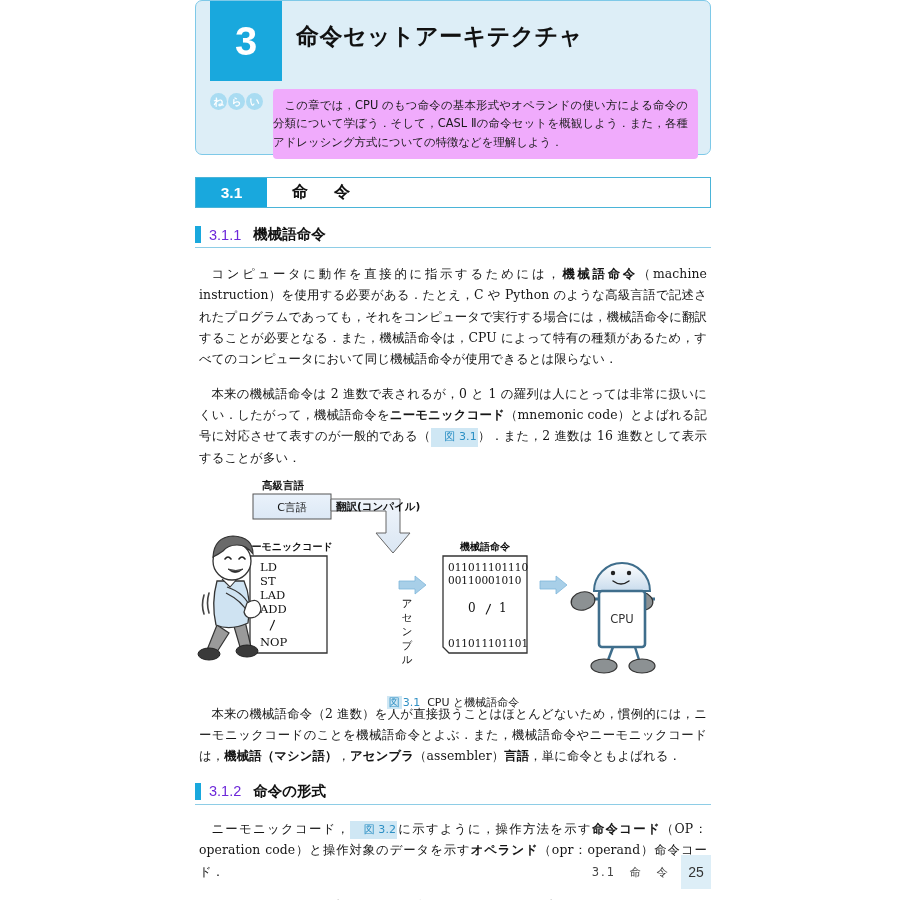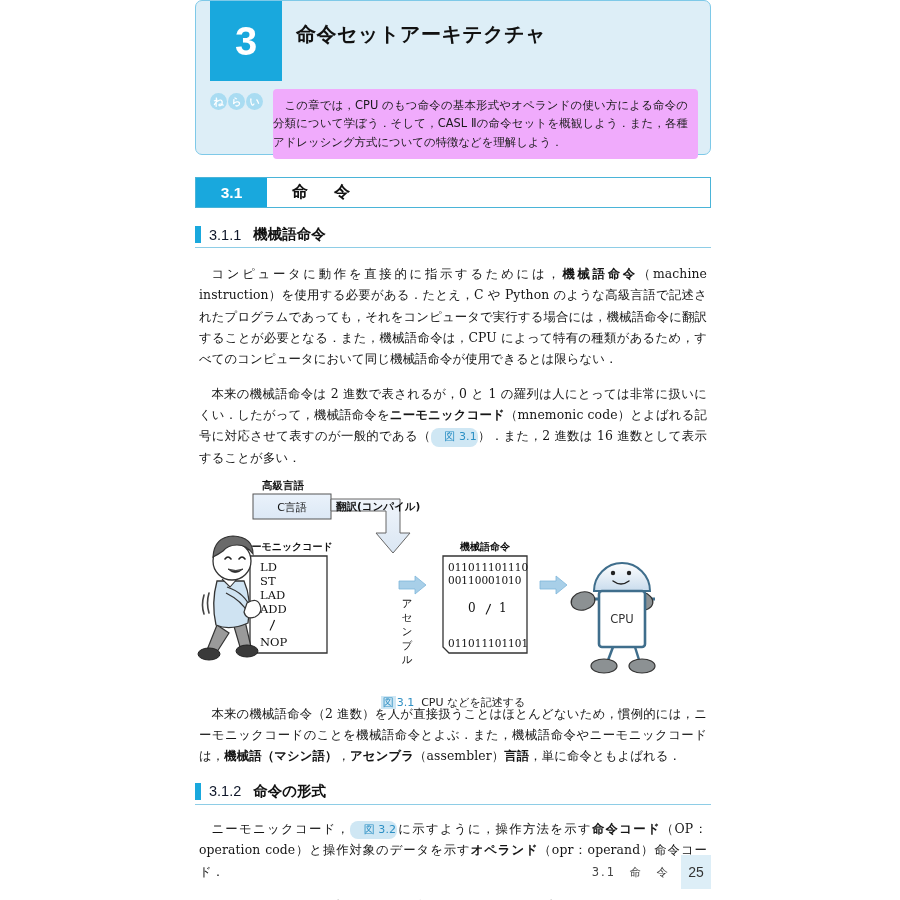--- a/index.html
+++ b/index.html
@@ -55,21 +55,21 @@
     font-size: 40px;
     font-weight: bold;
     line-height: 1;
   }
   .chapter-title {
     position: absolute;
     left: 100px;
     top: 20px;
     font-family: "DejaVu Sans", "Liberation Sans", sans-serif;
     font-weight: bold;
-    font-size: 20px;
+    font-size: 23px;
     letter-spacing: 0.5px;
     color: #111;
     white-space: nowrap;
   }
   .aim-row {
     position: absolute;
     left: 14px;
     top: 88px;
     width: 488px;
     display: flex;
@@ -155,21 +155,21 @@
   .subsec-bar {
     width: 6px;
     height: 17px;
     background: #19a8dd;
     margin-right: 8px;
     flex: 0 0 auto;
   }
   .subsec-num {
     font-family: "Liberation Sans", sans-serif;
     font-size: 14.5px;
-    color: #0f172a;
+    color: #6d28d9;
     margin-right: 12px;
   }
   .subsec-title {
     font-family: "DejaVu Sans", "Liberation Sans", sans-serif;
     font-weight: bold;
     font-size: 14.5px;
     color: #111;
   }
 
   
@@ -186,21 +186,20 @@
   }
   .para.first { padding-top: 11px; }
   .b { font-weight: bold; }
   .figmark {
     display: inline-block;
     background: #cfe7f4;
     color: #2b8fc4;
     padding: 0 1px;
     font-size: 11px;
     font-family: "DejaVu Sans", sans-serif;
-    border-radius: 8px;
   }
 
   
   .figure {
     position: relative;
     width: 516px;
     height: 215px;
     margin-top: 6px;
   }
   .fig-caption {
@@ -390,21 +389,21 @@
           <circle cx="434" cy="98" r="2.2" fill="#222"></circle>
 
           <path d="M418,106 q8,6 16,0" stroke="#222" stroke-width="1.4" fill="none" stroke-linecap="round"></path>
 
           <rect x="404" y="116" width="46" height="56" rx="3" fill="#ffffff" stroke="#3f6e8c" stroke-width="2.6"></rect>
           <text x="427" y="148" text-anchor="middle" font-family="DejaVu Sans, sans-serif" font-size="11.5" fill="#333">CPU</text>
         </g>
       </svg>
 
       <div class="fig-caption">
-        <span class="capmark">図</span><span class="capnum">3.1</span><span>CPU などを記述する</span>
+        <span class="capmark">図</span><span class="capnum">3.1</span><span>CPU と機械語命令</span>
       </div>
     </div>
 
     <p class="para"><span>本来の機械語命令（2 進数）を人が直接扱うことはほとんどないため，慣例的には，ニーモニックコードのことを機械語命令とよぶ．また，機械語命令やニーモニックコードは，</span><span class="b">機械語（マシン語）</span><span>，</span><span class="b">アセンブラ</span><span>（assembler）</span><span class="b">言語</span><span>，単に命令ともよばれる．</span></p>
 
     <div class="subsec" style="margin-top:15px;">
       <span class="subsec-bar"></span>
       <span class="subsec-num">3.1.2</span>
       <span class="subsec-title">命令の形式</span>
     </div>

